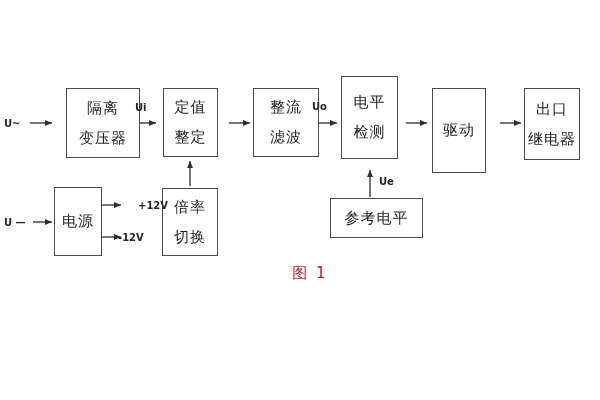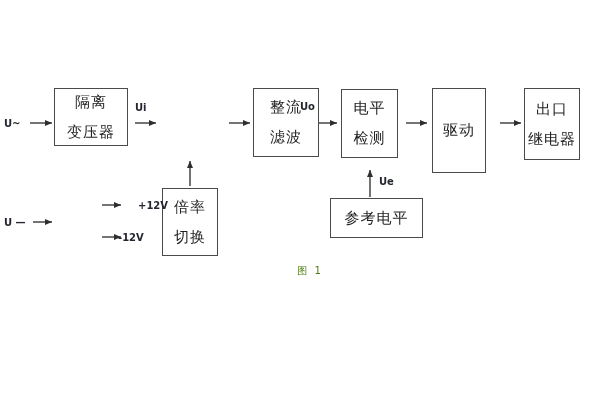--- a/index.html
+++ b/index.html
@@ -31,22 +31,22 @@
   .sig{
     position:absolute;
     font-size:10px;
     font-weight:600;
     color:#23262e;
     white-space:nowrap;
     line-height:15px;
   }
   .caption{
     position:absolute;
-    font-size:10px;
-    color:#4d7c0f;
+    font-size:15px;
+    color:#b91c1c;
     text-align:center;
     letter-spacing:2px;
     white-space:nowrap;
   }
 </style>
 </head>
 <body>
 
 <div class="canvas">
 
@@ -62,58 +62,65 @@
     <line x1="314" y1="123" x2="337" y2="123" stroke="#383838" stroke-width="1.4" marker-end="url(#ah)"></line>
     <line x1="406" y1="123" x2="427" y2="123" stroke="#383838" stroke-width="1.4" marker-end="url(#ah)"></line>
     <line x1="500" y1="123" x2="521" y2="123" stroke="#383838" stroke-width="1.4" marker-end="url(#ah)"></line>
     <line x1="102" y1="205" x2="121" y2="205" stroke="#383838" stroke-width="1.4" marker-end="url(#ah)"></line>
     <line x1="102" y1="237" x2="121" y2="237" stroke="#383838" stroke-width="1.4" marker-end="url(#ah)"></line>
     <line x1="33" y1="222" x2="52" y2="222" stroke="#383838" stroke-width="1.4" marker-end="url(#ah)"></line>
     <line x1="190" y1="186" x2="190" y2="161" stroke="#383838" stroke-width="1.4" marker-end="url(#ah)"></line>
     <line x1="370" y1="197" x2="370" y2="170" stroke="#383838" stroke-width="1.4" marker-end="url(#ah)"></line>
   </svg>
 
-  <div class="block" style="left:54px;top:88px;width:74px;height:58px">
+  <div class="block" style="left:66px;top:88px;width:74px;height:70px">
     <span>隔离</span>
     <span>变压器</span>
   </div>
 
+  <div class="block" style="left:163px;top:88px;width:55px;height:69px">
+    <span>定值</span>
+    <span>整定</span>
+  </div>
 
   <div class="block" style="left:253px;top:88px;width:66px;height:69px">
     <span>整流</span>
     <span>滤波</span>
   </div>
 
-  <div class="block" style="left:341px;top:89px;width:57px;height:69px">
+  <div class="block" style="left:341px;top:76px;width:57px;height:83px">
     <span>电平</span>
     <span>检测</span>
   </div>
 
   <div class="block" style="left:432px;top:88px;width:54px;height:85px">
     <span>驱动</span>
   </div>
 
   <div class="block" style="left:524px;top:88px;width:56px;height:72px">
     <span>出口</span>
     <span>继电器</span>
   </div>
 
+  <div class="block" style="left:54px;top:187px;width:48px;height:69px">
+    <span>电源</span>
+  </div>
 
   <div class="block" style="left:162px;top:188px;width:56px;height:68px">
     <span>倍率</span>
     <span>切换</span>
   </div>
 
   <div class="block" style="left:330px;top:198px;width:93px;height:40px;gap:0">
     <span>参考电平</span>
   </div>
 
   <div class="sig" style="left:4px;top:116px">U~</div>
   <div class="sig" style="left:4px;top:215px">U —</div>
   <div class="sig" style="left:135px;top:100px">Ui</div>
-  <div class="sig" style="left:300px;top:99px">Uo</div>
+  <div class="sig" style="left:312px;top:99px">Uo</div>
   <div class="sig" style="left:379px;top:174px">Ue</div>
   <div class="sig" style="left:138px;top:198px">+12V</div>
   <div class="sig" style="left:118px;top:230px">-12V</div>
 
   <div class="caption" style="left:287px;top:264px;width:46px">图 1</div>
 
 </div>
 
 </body></html>

